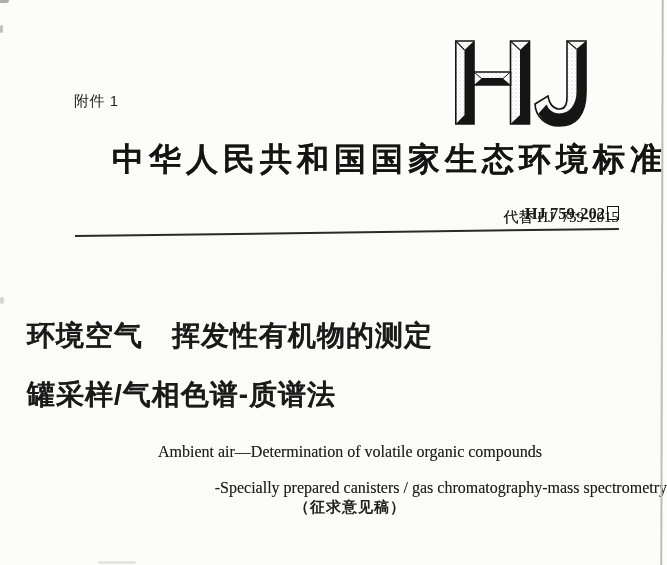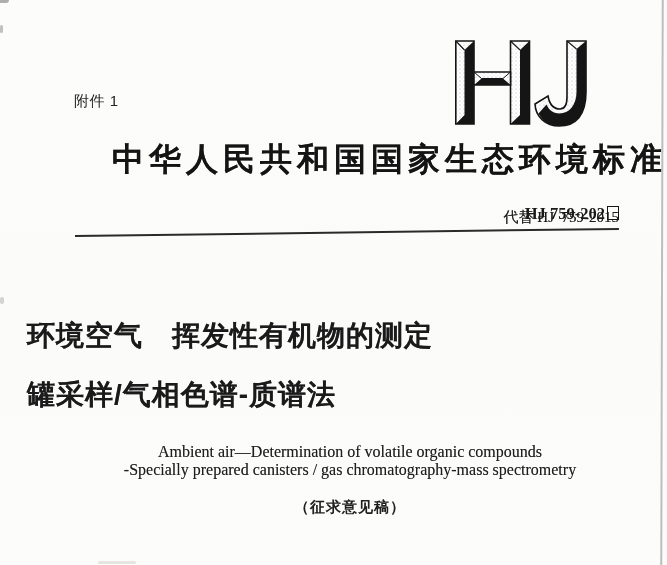--- a/index.html
+++ b/index.html
@@ -59,21 +59,21 @@
   .cn-line1{top:321px;}
   .cn-line2{top:380px;}
   .en-title{
     position:absolute;left:33px;right:0;margin:0;
     text-align:center;white-space:nowrap;
     font-family:"Liberation Serif",serif;
     font-weight:400;font-size:16px;color:#1f1f1f;
     text-shadow:0 0 .4px rgba(25,25,25,.5);
   }
   .en-line1{top:410px;margin-top:33px;}
-  .en-line2{top:461px;}
+  .en-line2{top:479px;text-align:right;}
   .draft{
     position:absolute;left:33px;right:0;top:498px;margin:0;
     text-align:center;white-space:nowrap;
     font-family:"Liberation Sans",sans-serif;
     font-weight:700;font-size:15px;letter-spacing:1px;color:#202020;
   }
   .edge-line{
     position:absolute;top:-4px;right:4px;width:2px;height:575px;
     background:#bdbdba;transform:rotate(.15deg);
   }

